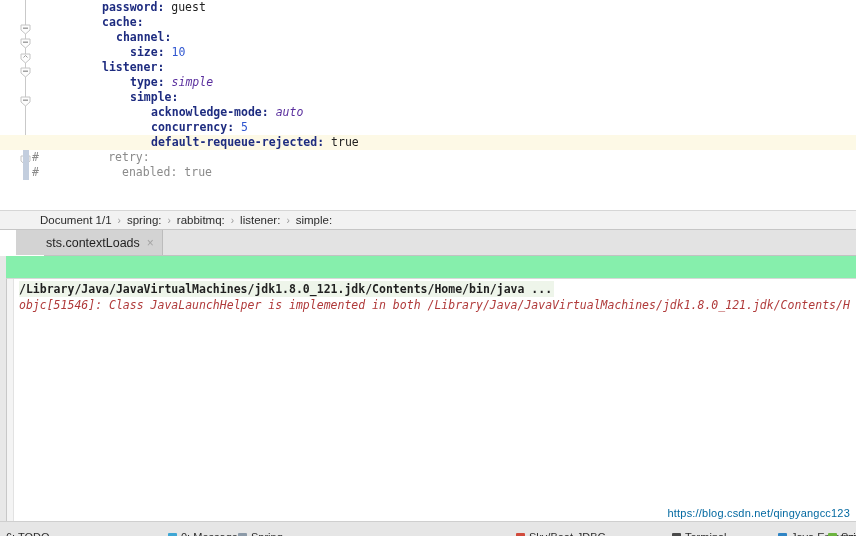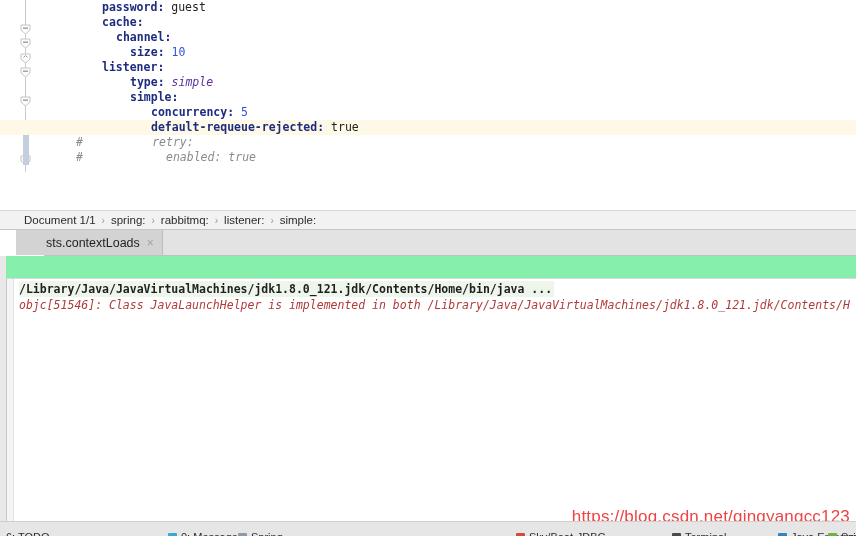--- a/index.html
+++ b/index.html
@@ -86,22 +86,20 @@
   .yita {          
     color: #5a2f9e;
     font-style: italic;
   }
   .ycolon {
     color: #1e2c80;
     font-weight: bold;
   }
   .ycomment {
     color: #8b8b8b;
-    font-style: italic;
-    margin-left: 44px;
   }
   .comment-block-mark {
     position: absolute;
     left: 23px;
     width: 6px;
     height: 15px;
     background: #c3cede;
   }
 
   
@@ -109,21 +107,21 @@
     position: absolute;
     left: 0; top: 210px;
     width: 856px;
     height: 20px;
     background: #f2f2f2;
     border-top: 1px solid #d6d6d6;
     border-bottom: 1px solid #c6c6c6;
     box-sizing: border-box;
     display: flex;
     align-items: center;
-    padding-left: 24px;
+    padding-left: 40px;
     font-size: 11.5px;
     color: #2b2b2b;
   }
   .crumb { white-space: nowrap; }
   .crumb-sep {
     color: #9a9a9a;
     margin: 0 6px;
     font-size: 10px;
   }
 
@@ -214,22 +212,22 @@
   .cline.err {
     color: #b03a3a;
     font-style: italic;
   }
 
   
   .watermark {
     position: absolute;
     right: 6px;
     top: 507px;
-    font-size: 17px;
-    color: #ef4444;
+    font-size: 11px;
+    color: #0369a1;
     font-family: "Liberation Sans", sans-serif;
     letter-spacing: .2px;
     white-space: nowrap;
   }
 
   
   .bottombar {
     position: absolute;
     left: 0; top: 521px;
     width: 856px;
@@ -303,20 +301,21 @@
         </div>
     </div>
     <div class="editor-lines" id="editor-lines">
         <div class="eline"><span style="display: inline-block; width: 70px;"></span><span class="yk">password</span><span class="ycolon">:</span><span class="yv"> guest</span></div>
         <div class="eline"><span style="display: inline-block; width: 70px;"></span><span class="yk">cache</span><span class="ycolon">:</span></div>
         <div class="eline"><span style="display: inline-block; width: 84px;"></span><span class="yk">channel</span><span class="ycolon">:</span></div>
         <div class="eline"><span style="display: inline-block; width: 98px;"></span><span class="yk">size</span><span class="ycolon">:</span><span class="ynum"> 10</span></div>
         <div class="eline"><span style="display: inline-block; width: 70px;"></span><span class="yk">listener</span><span class="ycolon">:</span></div>
         <div class="eline"><span style="display: inline-block; width: 98px;"></span><span class="yk">type</span><span class="ycolon">:</span><span class="yita"> simple</span></div>
         <div class="eline"><span style="display: inline-block; width: 98px;"></span><span class="yk">simple</span><span class="ycolon">:</span></div>
+        <div class="eline"><span style="display: inline-block; width: 119px;"></span><span class="yk">acknowledge-mode</span><span class="ycolon">:</span><span class="yita"> auto</span></div>
         <div class="eline"><span style="display: inline-block; width: 119px;"></span><span class="yk">concurrency</span><span class="ycolon">:</span><span class="ynum"> 5</span></div>
         <div class="eline caret"><span style="display: inline-block; width: 119px;"></span><span class="yk">default-requeue-rejected</span><span class="ycolon">:</span><span class="yv"> true</span></div>
         <div class="eline"><span class="comment-block-mark"></span><span style="display: inline-block; width: 0px;"></span><span class="ycomment">#          retry:</span></div>
         <div class="eline"><span class="comment-block-mark"></span><span style="display: inline-block; width: 0px;"></span><span class="ycomment">#            enabled: true</span></div>
       </div>
   </div>
 
   <div class="breadcrumb-bar" id="breadcrumb">
       <span class="crumb">Document 1/1</span>
       <span class="crumb-sep">›</span>

